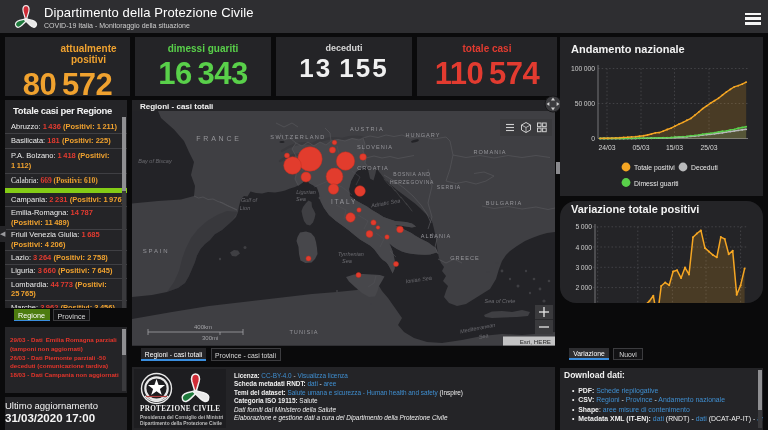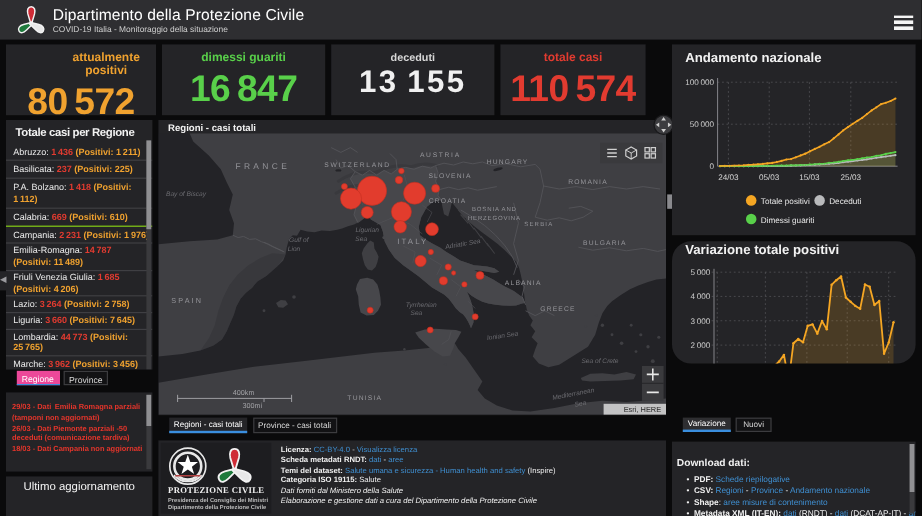--- a/index.html
+++ b/index.html
@@ -27,64 +27,65 @@
   <div style="height:2.4px;background:#f5f5f5;"></div>
  </div>
 </div>
 
 <div class="panel" style="left:5px;top:37px;width:125px;height:59px;text-align:center;">
  <div class="or" style="font-size:10px;font-weight:bold;margin-top:6px;margin-left:42px;">attualmente positivi</div>
  <div class="or" style="font-size:31px;font-weight:bold;margin-top:1.5px;letter-spacing:-.5px;">80 572</div>
 </div>
 <div class="panel" style="left:135px;top:37px;width:136px;height:59px;text-align:center;">
  <div class="gr" style="font-size:10px;font-weight:bold;margin-top:6px;">dimessi guariti</div>
- <div class="gr" style="font-size:31px;font-weight:bold;margin-top:1.5px;letter-spacing:-.5px;">16 847</div>
+ <div class="gr" style="font-size:31px;font-weight:bold;margin-top:1.5px;letter-spacing:-.5px;">16 343</div>
 </div>
 <div class="panel" style="left:276px;top:37px;width:136px;height:59px;text-align:center;">
  <div style="font-size:9px;font-weight:bold;color:#d8d8d8;margin-top:5.5px;">deceduti</div>
  <div style="font-size:26px;font-weight:bold;color:#f0f0f0;margin-top:0.5px;letter-spacing:2px;">13 155</div>
  <div style="font-size:8px;color:#c4c4c4;margin-top:16px;">in attesa di conferma ISS</div>
 </div>
-<div class="panel" style="left:417px;top:37px;width:121px;height:59px;text-align:center;">
+<div class="panel" style="left:417px;top:37px;width:140px;height:59px;text-align:center;">
  <div class="rd" style="font-size:10px;font-weight:bold;margin-top:6px;">totale casi</div>
  <div class="rd" style="font-size:31px;font-weight:bold;margin-top:1.5px;letter-spacing:-.5px;">110 574</div>
 </div>
 
 <div class="panel" style="left:5px;top:100px;width:122px;height:208px;overflow:hidden;">
  <div class="ptitle" style="font-size:9.5px;letter-spacing:-0.3px;padding:4.5px 8px 4px 8px;white-space:nowrap;">Totale casi per Regione</div>
  <div style="font-size:7.5px;line-height:9.4px;color:#ececec;overflow:hidden;white-space:nowrap;">
   <div style="padding:2px 6px 2.5px;border-bottom:1px solid #3f3f43;">Abruzzo: <b class="rd">1 436</b> <b class="or">(Positivi: 1 211)</b></div>
-  <div style="padding:2px 6px 2.5px;border-bottom:1px solid #3f3f43;">Basilicata: <b class="rd">237</b> <b class="or">(Positivi: 225)</b></div>
+  <div style="padding:2px 6px 2.5px;border-bottom:1px solid #3f3f43;">Basilicata: <b class="rd">181</b> <b class="or">(Positivi: 225)</b></div>
   <div style="padding:2px 6px 2.5px;border-bottom:1px solid #3f3f43;">P.A. Bolzano: <b class="rd">1 418</b> <b class="or">(Positivi:<br>1 112)</b></div>
-  <div style="padding:2px 6px 2.5px;border-bottom:1px solid #84cc16;">Calabria: <b class="rd">669</b> <b class="or">(Positivi: 610)</b></div>
+  <div style="padding:2px 6px 2.5px;border-bottom:5px solid #84cc16;font-family:Liberation Serif, serif;">Calabria: <b class="rd">669</b> <b class="or">(Positivi: 610)</b></div>
   <div style="padding:2px 6px 2.5px;border-bottom:1px solid #3f3f43;">Campania: <b class="rd">2 231</b> <b class="or">(Positivi: 1 976)</b></div>
   <div style="padding:1px 6px 1.5px;border-bottom:1px solid #3f3f43;">Emilia-Romagna: <b class="rd">14 787</b><br><b class="or">(Positivi: 11 489)</b></div>
   <div style="padding:0.5px 6px 1px;border-bottom:1px solid #3f3f43;">Friuli Venezia Giulia: <b class="rd">1 685</b><br><b class="or">(Positivi: 4 206)</b></div>
   <div style="padding:1.5px 6px 2px;border-bottom:1px solid #3f3f43;">Lazio: <b class="rd">3 264</b> <b class="or">(Positivi: 2 758)</b></div>
   <div style="padding:1.5px 6px 2px;border-bottom:1px solid #3f3f43;">Liguria: <b class="rd">3 660</b> <b class="or">(Positivi: 7 645)</b></div>
   <div style="padding:1px 6px 1.5px;border-bottom:1px solid #3f3f43;">Lombardia: <b class="rd">44 773</b> <b class="or">(Positivi:<br>25 765)</b></div>
   <div style="padding:2px 6px 2.5px;">Marche: <b class="rd">3 962</b> <b class="or">(Positivi: 3 456)</b></div>
  </div>
  <div class="abs" style="right:1px;top:17px;width:4px;height:191px;background:#3a3a3d;"></div>
  <div class="abs" style="right:1px;top:17px;width:4px;height:74px;background:#8f8f92;"></div>
 </div>
 
-<div class="abs" style="left:13.5px;top:309px;width:36px;height:11.5px;background:#ec4899;border-bottom:1.8px solid #3a8ede;color:#fff;font-size:7.2px;text-align:center;padding-top:1.5px;">Regione</div>
+<div class="abs" style="left:13.5px;top:309px;width:36px;height:11.5px;background:#4d7c0f;border-bottom:1.8px solid #3a8ede;color:#fff;font-size:7.2px;text-align:center;padding-top:1.5px;">Regione</div>
 <div class="abs" style="left:53px;top:309px;width:37px;height:11.5px;background:#121214;border:1px solid #3c3c3f;color:#d8d8d8;font-size:7.2px;text-align:center;padding-top:1.5px;">Province</div>
 
 <div class="panel" style="left:5px;top:327px;width:122px;height:66px;overflow:hidden;">
  <div style="font-size:6.2px;line-height:8.8px;font-weight:bold;color:#e5352b;padding:9px 0 0 5px;white-space:nowrap;overflow:hidden;">
   29/03 - Dati  Emilia Romagna parziali<br>(tamponi non aggiornati)<br>26/03 - Dati Piemonte parziali -50<br>deceduti (comunicazione tardiva)<br>18/03 - Dati Campania non aggiornati
  </div>
  <div class="abs" style="right:1px;top:2px;width:4px;height:62px;background:#3a3a3d;"></div>
  <div class="abs" style="right:1px;top:2px;width:4px;height:26px;background:#8f8f92;"></div>
 </div>
 
-<div class="panel" style="left:5px;top:396.5px;width:122px;height:33.5px;text-align:center;color:#f5f5f5;">
+<div class="panel" style="left:5px;top:396.5px;width:122px;height:33.5px;color:#f5f5f5;">
  <div style="font-size:9.5px;margin-top:3.5px;">Ultimo aggiornamento</div>
+ <div style="font-size:11.5px;font-weight:bold;margin-top:1px;">31/03/2020 17:00</div>
 </div>
 
 <div class="abs" style="left:0;top:226px;width:6px;height:16px;background:#242427;color:#9a9a9e;font-size:7px;line-height:16px;">◀</div>
 
 <div class="panel" style="left:132px;top:100px;width:423px;height:245.5px;overflow:hidden;">
  <div class="ptitle" style="font-size:8px;padding:1.5px 0 0 8px;">Regioni - casi totali</div>
  <svg class="abs" style="left:0;top:11px;" width="423" height="234.5" viewBox="0 0 423 234.5">
   <rect width="423" height="234.5" fill="#232327"></rect>
 
   <path fill="#3f3f43" d="M26,0 L29,7 42,18.5 52,30 57,41 62,51 59,64 63,75 62,85 49,88.5 26,90 0,92.5 0,186 20,184 35,181 46,177 53,172 57,165 60,158 63,151 65,144.5 68.5,138 73,133 78,129 82.5,123.5 90,119 99,111 104,106 106,101 107,95 109,88 112,85 115.5,85.5 118.5,80.5 124,82 130,82.5 136,81 143,81.5 149,80.5 153,79.5 158,77.5 163,76 168,73.5 172,70.5 175.5,68.5 177,72 185,76.5 187,82 188.5,90 192,97 197,104 204,110 211,115 217,119.5 223,124.5 228,128.5 233,131.5 238,134.5 242,138 245,142 248,146 251,149 254,151 256,153.5 258,157 259.5,160 260.5,162.5 262.5,158 263,152 262,146 260.5,140 258.5,135 256.5,131 254.5,128.5 252.8,127.5 255,130.5 258,133 261,135.5 265,138 270,140.5 275,142 281,143 287,143.5 293,143.8 298,143.5 303,142 305.5,141.5 303.6,137 296.2,131.4 288.7,127.7 283,124.5 279.4,122.1 273.8,119.3 268,116.5 263,114 268,114.5 274,115.5 280,116.5 284,115.5 280,112.5 274,111 268,110.5 263,110 257,108 251.5,106 246,102.5 240,99 235,95.5 229,92.3 224,89.5 218,85 217,78 219,70 224,61 228,58 233,55.5 236,56.5 236.5,60.5 238,67.5 241.5,69.5 243.5,62.5 244.5,57.5 248,62 254,69 259,74 265,79 271,83.5 277,88 283,92.5 288,97 293,102 298,107 300.5,112 302,118 303.5,125 304.5,132 305.5,140 307,147 309,152 312,156 310,160 314,165 311,170 316,175 314,180 312,186 317,192 325,195 334,193 342,188 350,183 358,178 364,168 367,158 370,150 374,144 378,140 385,135 393,130 400,127 408,124 415,122 423,121 423,0 Z"></path>
@@ -536,21 +537,21 @@
    <text x="146" y="140.5">22/03</text>
    <text x="180.6" y="140.5">31/03</text>
   </g>
  </svg>
 </div>
 
 <div class="abs" style="left:569px;top:348px;width:40px;height:12px;background:#2e2e31;border-bottom:2px solid #3a8ede;color:#fff;font-size:6.8px;text-align:center;padding-top:2px;">Variazione</div>
 <div class="abs" style="left:613px;top:348px;width:30px;height:12px;background:#121214;border:1px solid #3c3c3f;color:#d8d8d8;font-size:6.8px;text-align:center;padding-top:2px;">Nuovi</div>
 
 <div class="panel" style="left:560px;top:368px;width:203px;height:62px;overflow:hidden;">
- <div class="ptitle" style="font-size:8.5px;padding:12px 0 0 4px;">Download dati:</div>
+ <div class="ptitle" style="font-size:8.5px;padding:2px 0 0 4px;">Download dati:</div>
  <div style="font-size:6.9px;line-height:9.4px;color:#f0f0f0;padding:6px 0 0 12px;white-space:nowrap;">
   <div>•&nbsp; <b>PDF:</b> <span class="bl">Schede riepilogative</span></div>
   <div>•&nbsp; <b>CSV:</b> <span class="bl">Regioni</span> - <span class="bl">Province</span> - <span class="bl">Andamento nazionale</span></div>
   <div>•&nbsp; <b>Shape</b>: <span class="bl">aree misure di contenimento</span></div>
   <div>•&nbsp; <b>Metadata XML (IT-EN):</b> <span class="bl">dati</span> (RNDT) - <span class="bl">dati</span> (DCAT-AP-IT) - <span class="bl">aree</span></div>
  </div>
  <div class="abs" style="right:1px;top:2px;width:4px;height:58px;background:#3a3a3d;"></div>
  <div class="abs" style="right:1px;top:2px;width:4px;height:40px;background:#8f8f92;"></div>
 </div>
 

